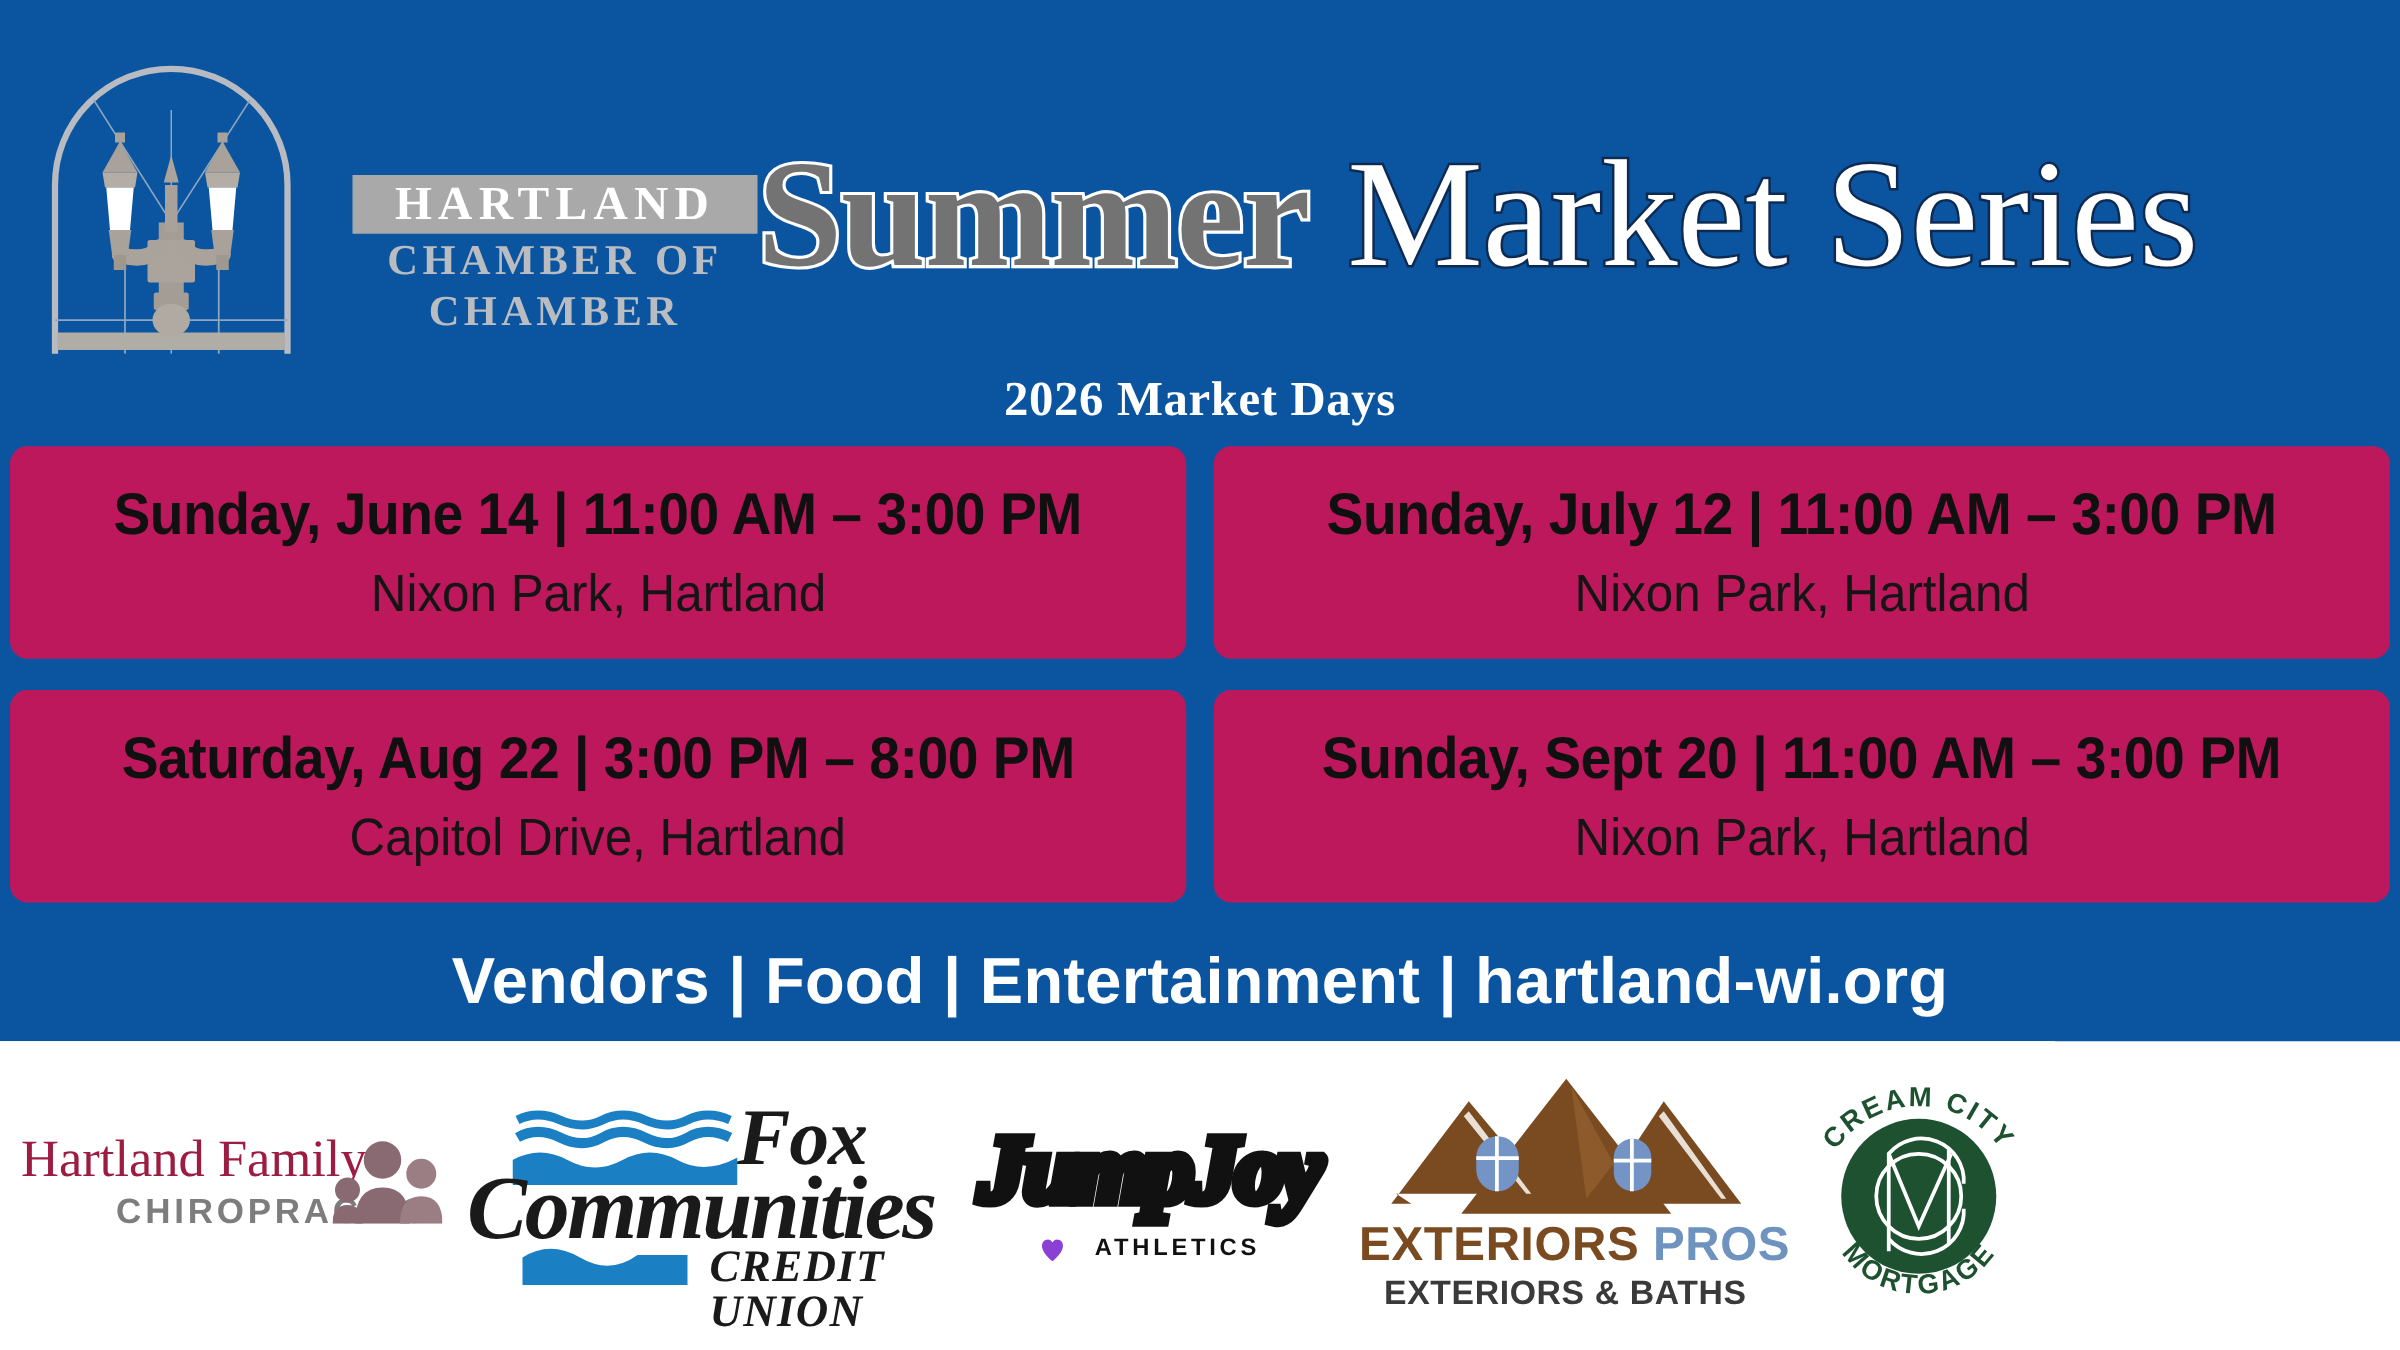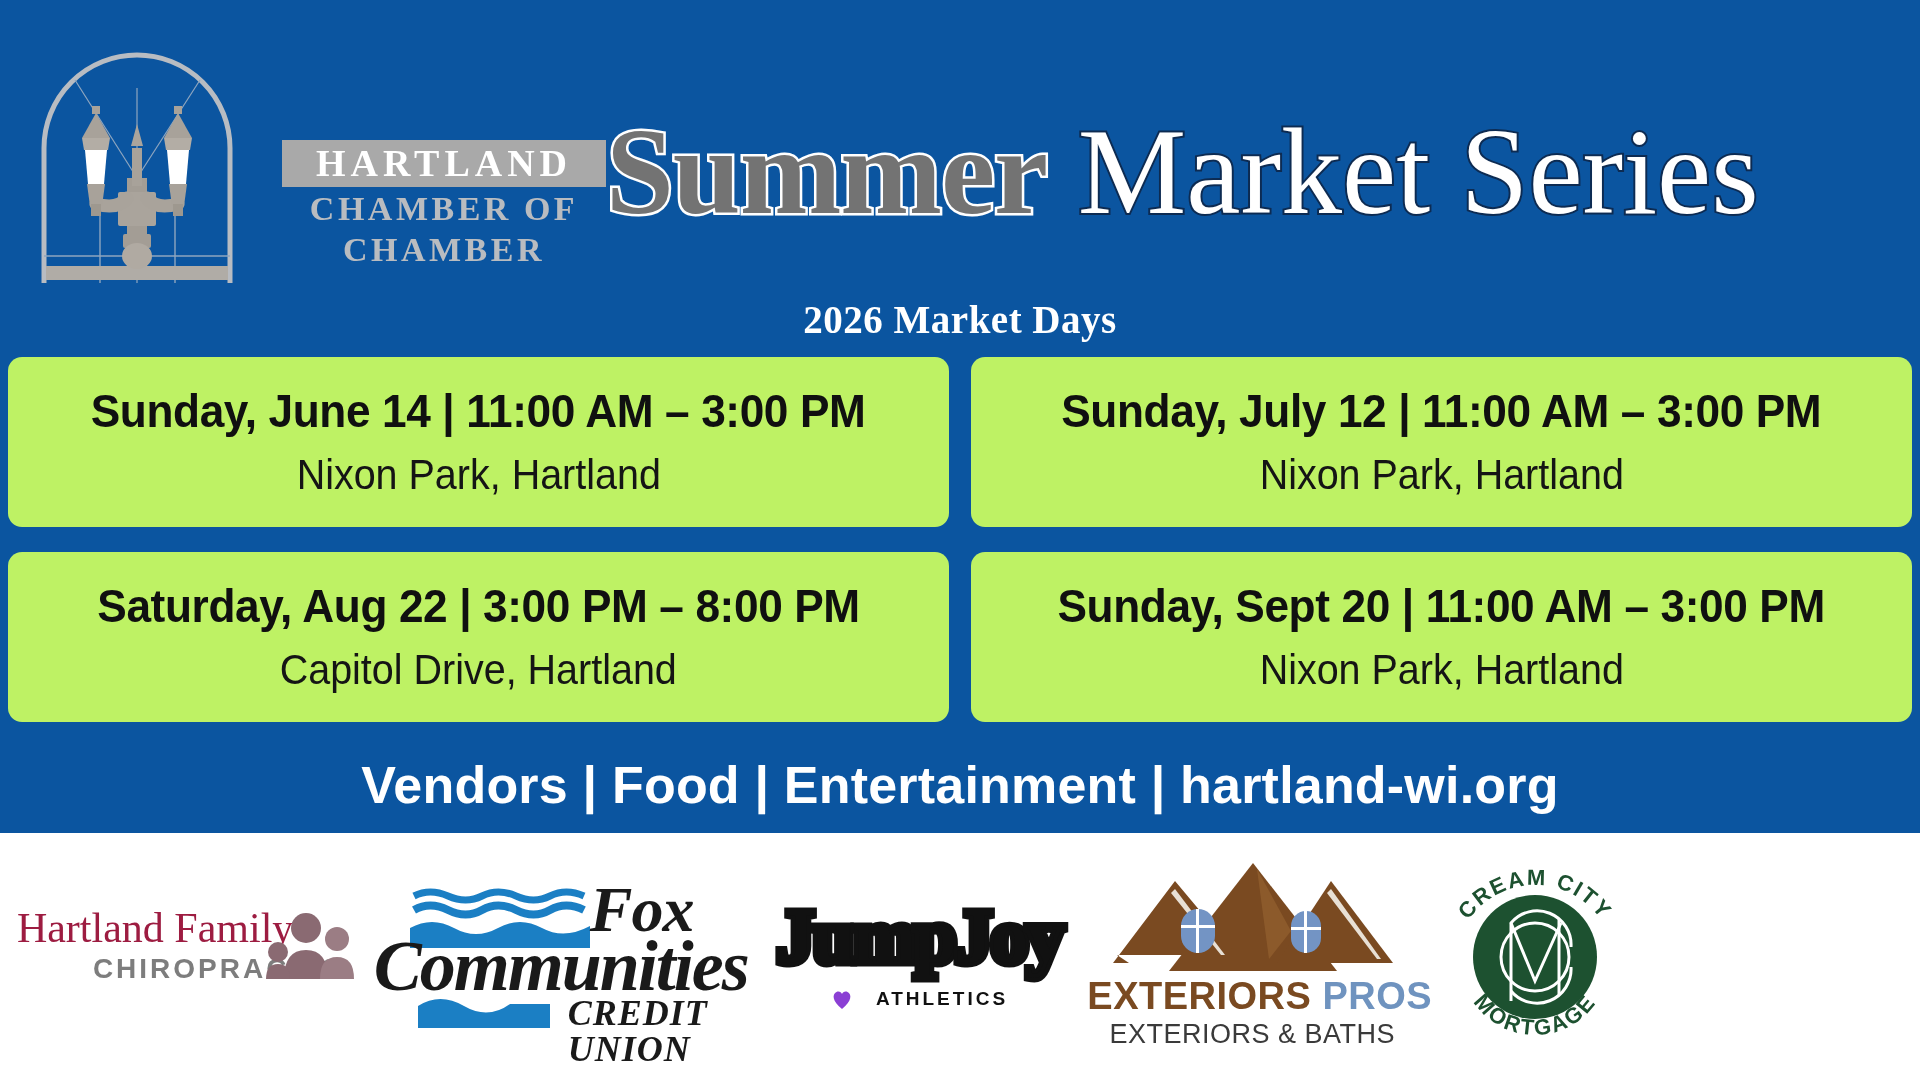--- a/index.html
+++ b/index.html
@@ -74,21 +74,21 @@
     letter-spacing:.5px;
   }
 
   
   .cards{
     position:absolute;left:8px;top:357px;width:1904px;
     display:grid;grid-template-columns:1fr 1fr;
     gap:25px 22px;
   }
   .card{
-    background:#bef264;border-radius:14px;
+    background:#be185d;border-radius:14px;
     height:170px;
     display:flex;flex-direction:column;align-items:center;justify-content:center;
     overflow:hidden;
   }
   .card-title{
     color:#101010;
     font-size:47px;font-weight:700;line-height:1.04;
     letter-spacing:-0.4px;
     transform:scaleX(0.94);
     white-space:nowrap;
@@ -150,21 +150,21 @@
   .fox-cu{
     position:absolute;left:196px;top:113px;
     font-family:"Liberation Serif", serif;font-style:italic;font-weight:700;
     font-size:36px;color:#1a1a1a;line-height:1;letter-spacing:1px;
   }
 
   
   .jj{position:relative;width:300px;height:130px;}
   .jj-word{
     position:absolute;left:0;top:6px;width:300px;text-align:center;
-    font-family:"Liberation Serif", serif;font-weight:700;
+    font-family:"Liberation Serif", serif;font-style:italic;font-weight:700;
     font-size:76px;line-height:1;color:#111111;
     -webkit-text-stroke:9px #111111;
     paint-order:stroke fill;
     letter-spacing:-2px;
   }
   .jj-sub{
     position:absolute;left:0;top:96px;width:300px;
     display:flex;align-items:center;justify-content:center;gap:23px;
   }
   .jj-heart{width:22px;height:22px;}
@@ -176,21 +176,21 @@
   .ep{position:relative;width:330px;height:196px;}
   .ep-roof{position:absolute;left:18px;top:0px;width:296px;height:116px;}
   .ep-name{
     position:absolute;left:0;top:118px;width:330px;text-align:center;
     font-size:38px;font-weight:700;letter-spacing:0.5px;line-height:1;
   }
   .ep-ext{color:#7a4a21;}
   .ep-pros{color:#6f93bf;}
   .ep-sub{
     position:absolute;left:0;top:162px;width:330px;text-align:center;
-    font-size:27px;color:#3a3a3a;font-weight:400;letter-spacing:0.5px;line-height:1;
+    font-size:27px;color:#3a3a3a;font-weight:700;letter-spacing:0.5px;line-height:1;
   }
 
   
   .ccm{position:relative;width:200px;height:200px;}
 </style>
 </head>
 <body>
 
 <div id="poster">
 

